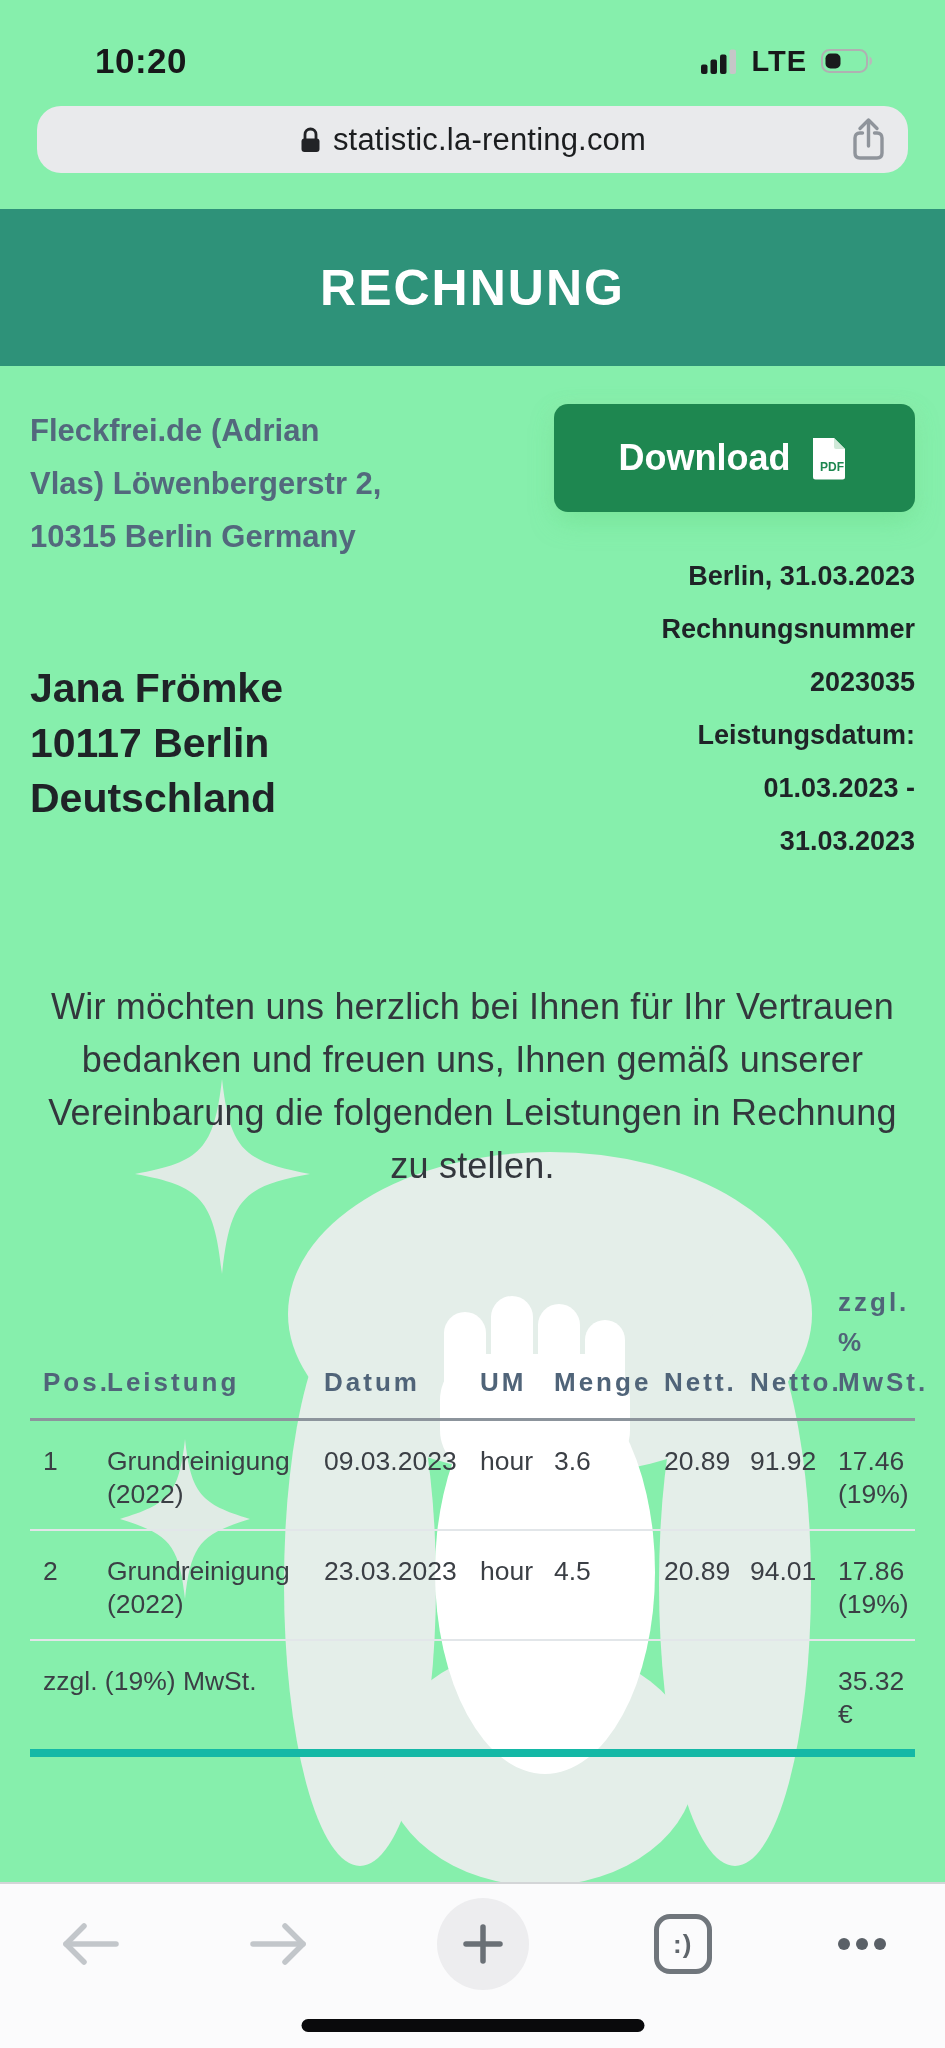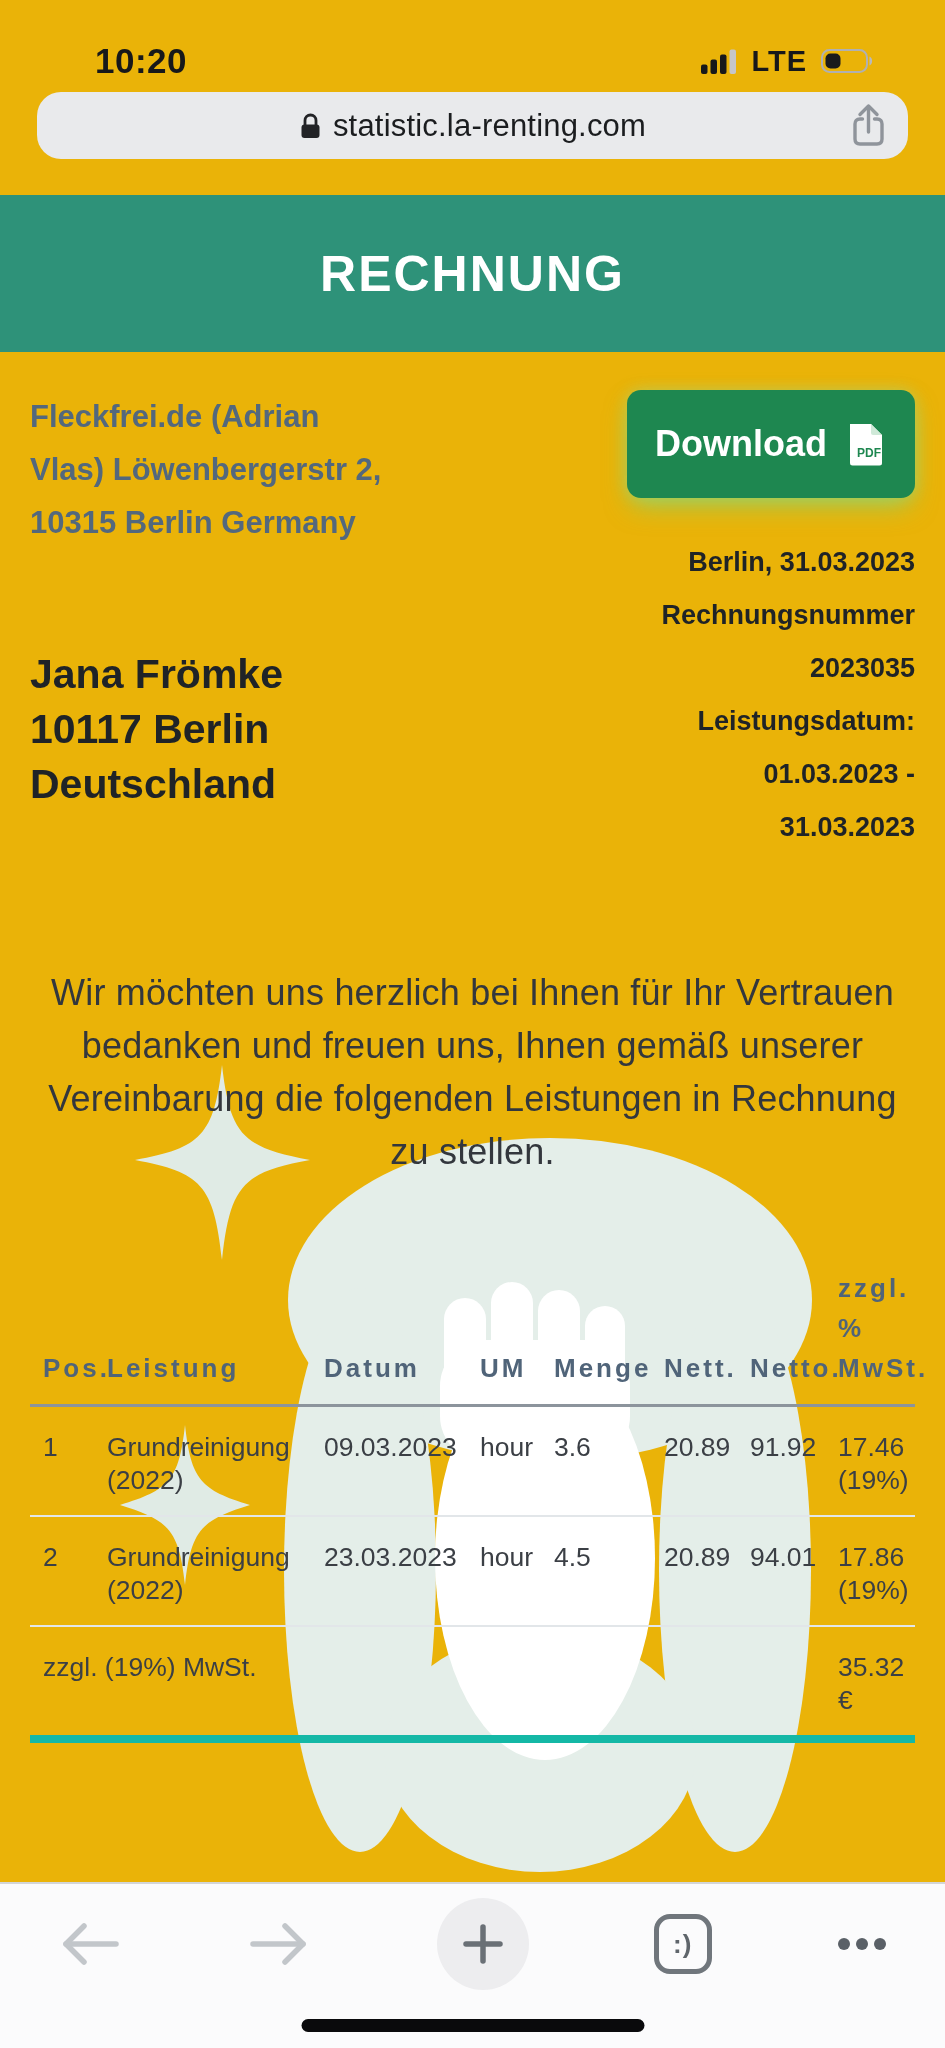--- a/index.html
+++ b/index.html
@@ -1,31 +1,31 @@
 <!DOCTYPE html>
 <html><head>
 <meta charset="utf-8">
 <style>
   * { margin:0; padding:0; box-sizing:border-box; }
   html,body { background:#ffffff; }
   body { font-family:"Liberation Sans","DejaVu Sans",sans-serif; }
   .phone {
     position:relative; width:945px; height:2048px; margin:0 auto;
-    background:#eab308; overflow:hidden;
+    background:#86efac; overflow:hidden;
   }
   
   .status-bar {
     display:flex; align-items:center;
     padding:30px 70px 0 95px; height:92px;
   }
   .status-time { font-size:35px; font-weight:700; color:#17181a; letter-spacing:.5px; }
   .status-icons { margin-left:auto; display:flex; align-items:center; gap:14px; }
   .lte-label { font-size:29px; font-weight:600; color:#17181a; letter-spacing:1px; }
   
-  .url-row { padding:0 37px; }
+  .url-row { padding:0 37px; margin-top:14px; }
   .url-pill {
     position:relative; height:67px; background:#e9eaec; border-radius:24px;
     display:flex; align-items:center; justify-content:center; gap:11px;
     cursor:pointer;
   }
   .url-text { font-size:31px; color:#1b1d1f; letter-spacing:.2px; }
   .share-btn {
     position:absolute; right:18px; top:50%; transform:translateY(-50%);
     background:none; border:none; cursor:pointer; padding:2px; line-height:0;
   }
@@ -41,21 +41,21 @@
   .inner { position:relative; z-index:1; padding:0 30px; }
   .top-grid { display:flex; margin-top:38px; }
   .left-col { width:380px; flex:none; }
   .sender {
     width:368px; font-size:31px; font-weight:700; color:#53687D; line-height:53px;
   }
   .recipient { margin-top:98px; }
   .recipient div { font-size:41px; font-weight:700; color:#1f2327; line-height:55px; }
   .right-col { flex:1; display:flex; flex-direction:column; align-items:flex-end; }
   .btn-download {
-    width:288px; height:108px; border:none; border-radius:14px;
+    width:361px; height:108px; border:none; border-radius:14px;
     background:#1E8750; color:#ffffff; font-size:36px; font-weight:600;
     font-family:inherit; display:flex; align-items:center; justify-content:center; gap:18px;
     cursor:pointer;
     box-shadow:0 12px 26px -4px rgba(104,222,138,.55), 0 0 16px rgba(150,230,168,.40);
   }
   .meta { margin-top:38px; text-align:right; }
   .meta div { font-size:27px; font-weight:700; color:#1f2327; line-height:53px; }
   .intro {
     margin:112px auto 0; max-width:852px; text-align:center;
     font-size:36px; color:#33373d; line-height:53px; letter-spacing:.2px;

